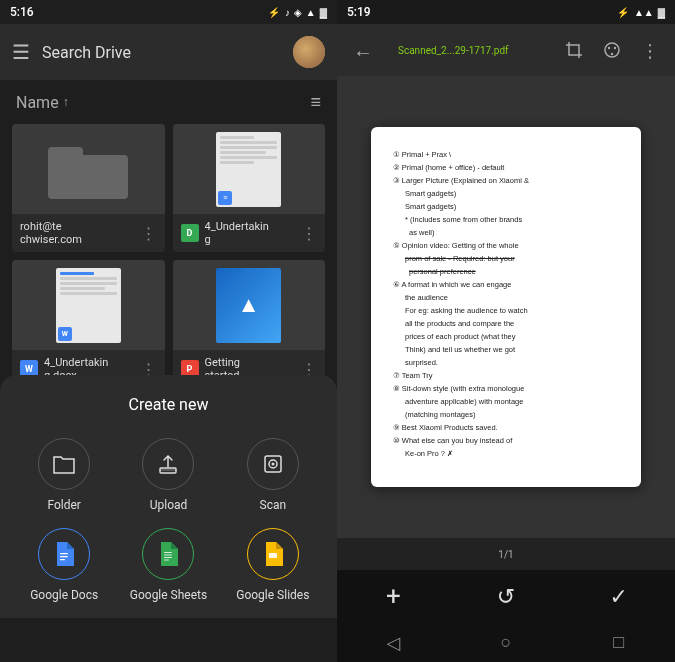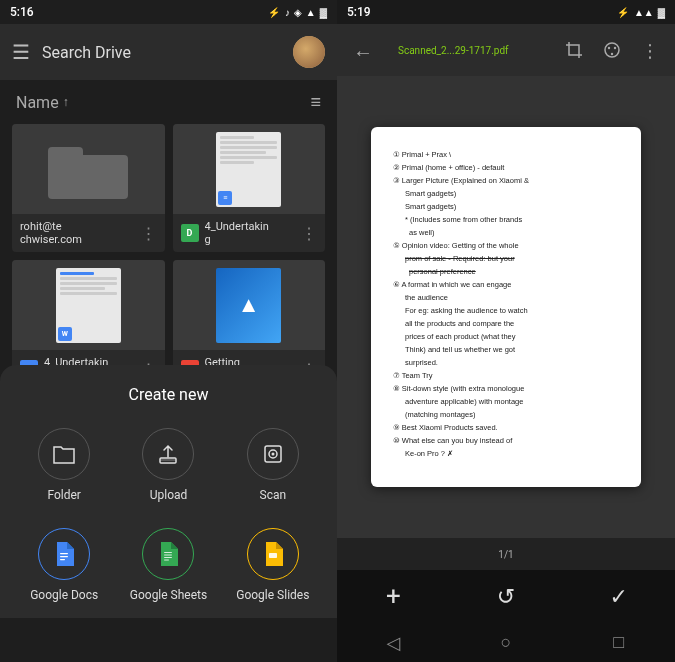--- a/index.html
+++ b/index.html
@@ -258,21 +258,21 @@
     }
     .create-title {
       color: #fff;
       font-size: 16px;
       text-align: center;
       margin-bottom: 24px;
     }
     .create-grid {
       display: grid;
       grid-template-columns: repeat(3, 1fr);
-      gap: 26px 8px;
+      gap: 16px 8px;
     }
     .create-item {
       display: flex;
       flex-direction: column;
       align-items: center;
       gap: 8px;
     }
     .create-icon-wrap {
       width: 52px;
       height: 52px;

